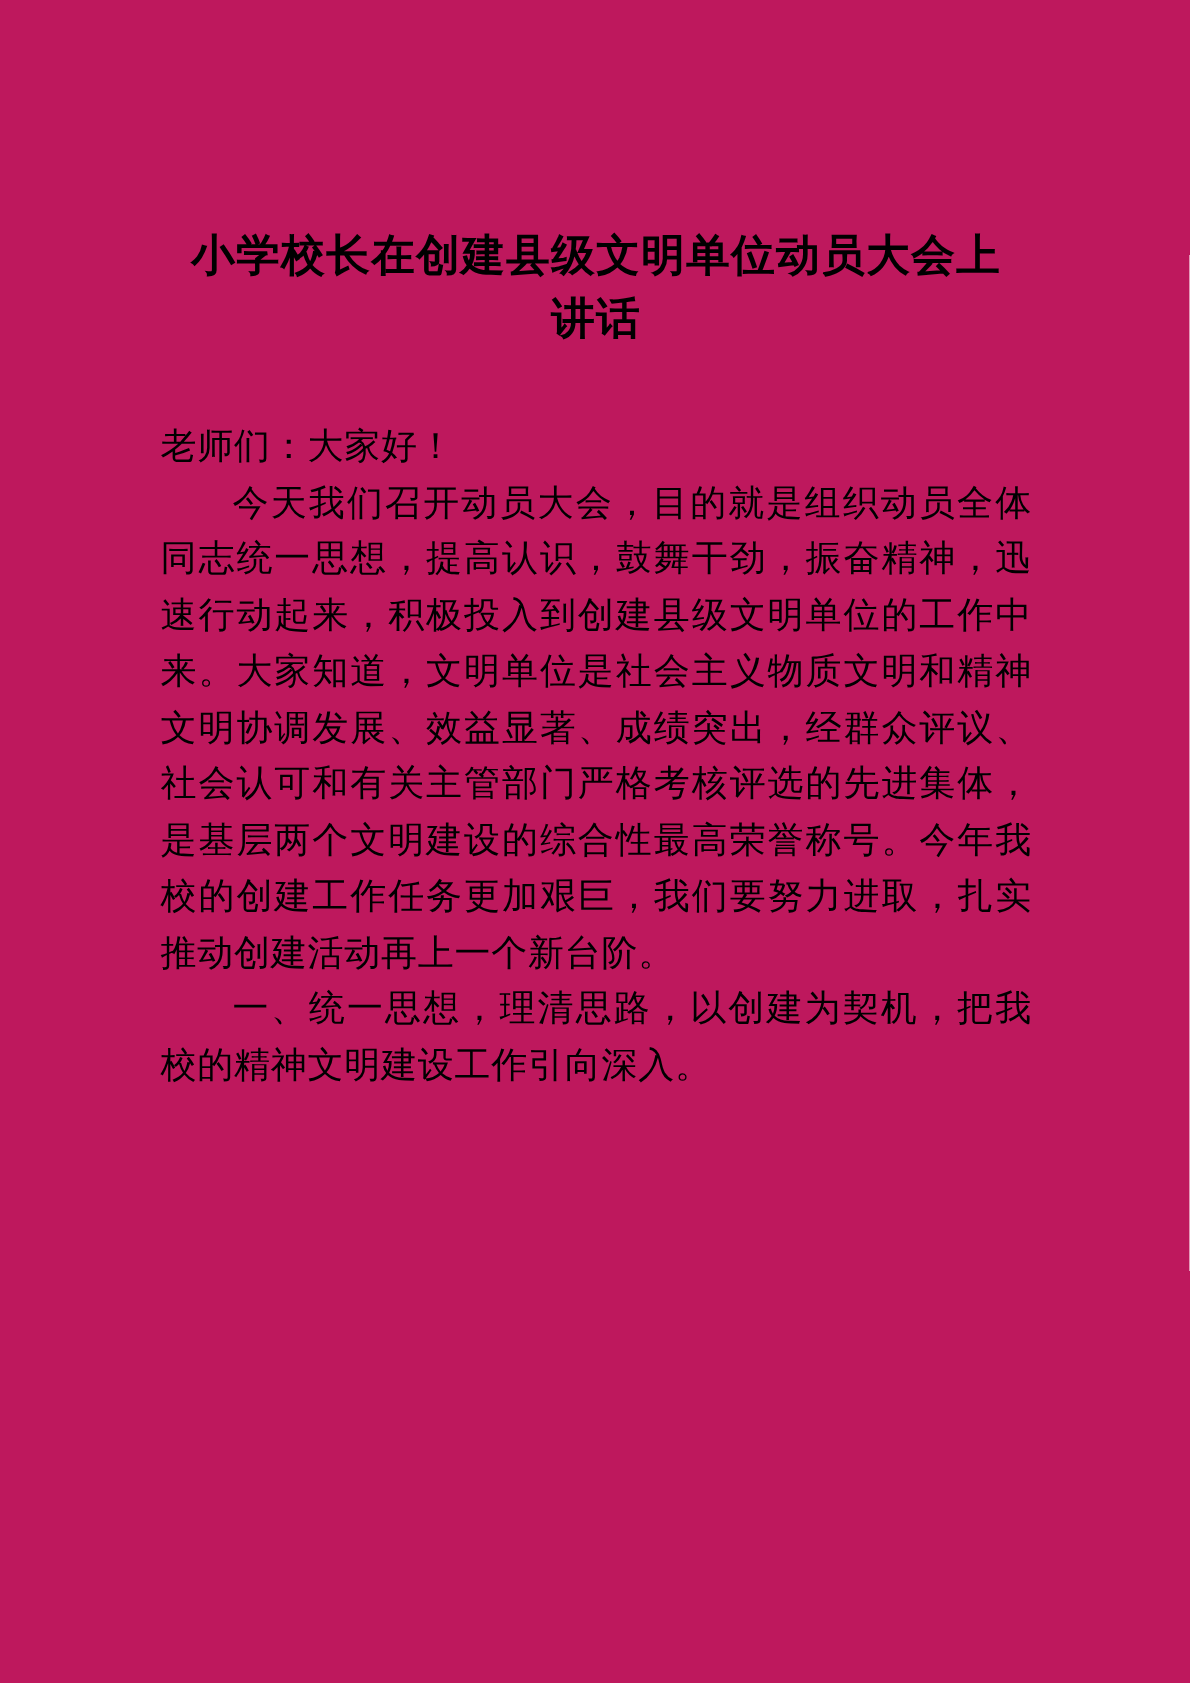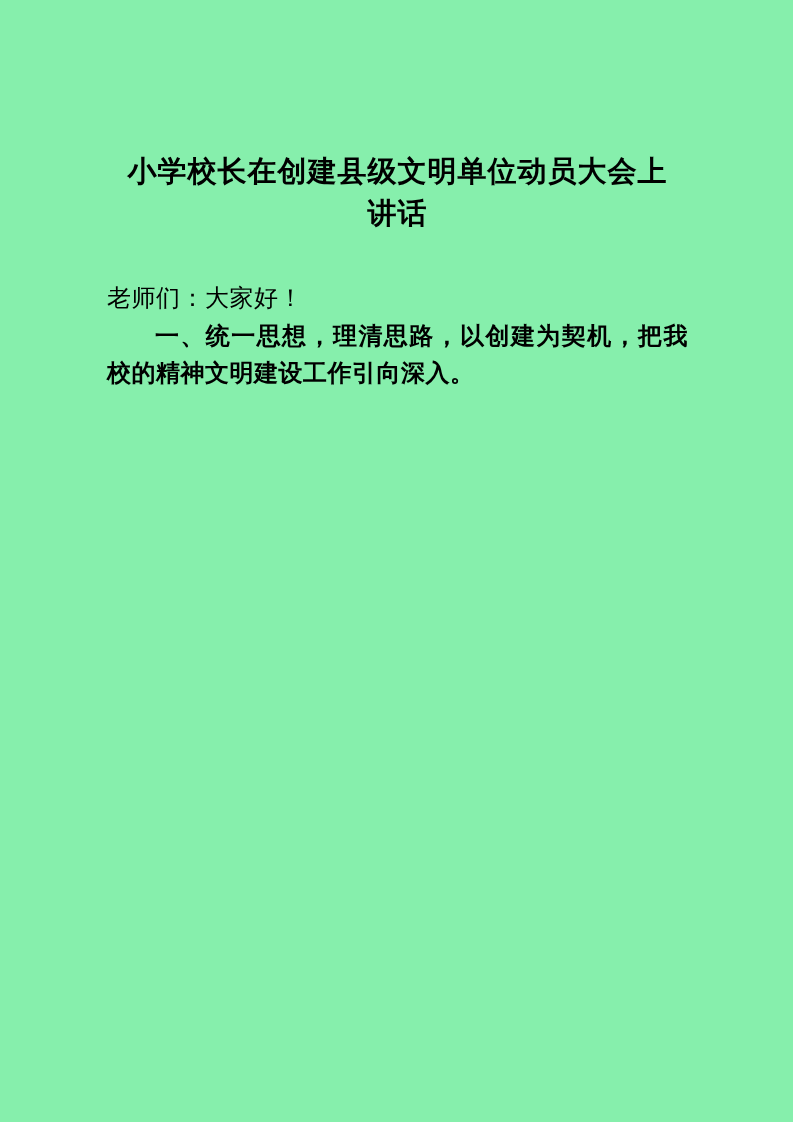--- a/index.html
+++ b/index.html
@@ -5,21 +5,21 @@
   html, body {
     margin: 0;
     padding: 0;
     background: #ffffff;
   }
   .page {
     position: relative;
     width: 793px;
     height: 1122px;
     margin: 0 auto;
-    background: #86efac;
+    background: #be185d;
     box-sizing: border-box;
     padding: 150px 105px 0 107px;
     overflow: hidden;
     color: #000000;
     font-family: "Liberation Serif", "DejaVu Serif", serif;
   }
   .doc-title {
     font-size: 29px;
     font-weight: bold;
     line-height: 1.45;
@@ -33,27 +33,28 @@
     line-height: 37.5px;
     text-align: justify;
     margin: 0;
     text-indent: 2em;
     letter-spacing: 0.5px;
   }
   .para.no-indent {
     text-indent: 0;
   }
   .para.bold {
-    font-weight: bold;
+    font-weight: normal;
   }
 </style>
 </head>
 <body>
 
 <div class="page">
   <h1 class="doc-title">小学校长在创建县级文明单位动员大会上讲话</h1>
 
   <p class="para no-indent">老师们：大家好！</p>
 
+  <p class="para">今天我们召开动员大会，目的就是组织动员全体同志统一思想，提高认识，鼓舞干劲，振奋精神，迅速行动起来，积极投入到创建县级文明单位的工作中来。大家知道，文明单位是社会主义物质文明和精神文明协调发展、效益显著、成绩突出，经群众评议、社会认可和有关主管部门严格考核评选的先进集体，是基层两个文明建设的综合性最高荣誉称号。今年我校的创建工作任务更加艰巨，我们要努力进取，扎实推动创建活动再上一个新台阶。</p>
 
   <p class="para bold">一、统一思想，理清思路，以创建为契机，把我校的精神文明建设工作引向深入。</p>
 
 </div>
 
 </body></html>

